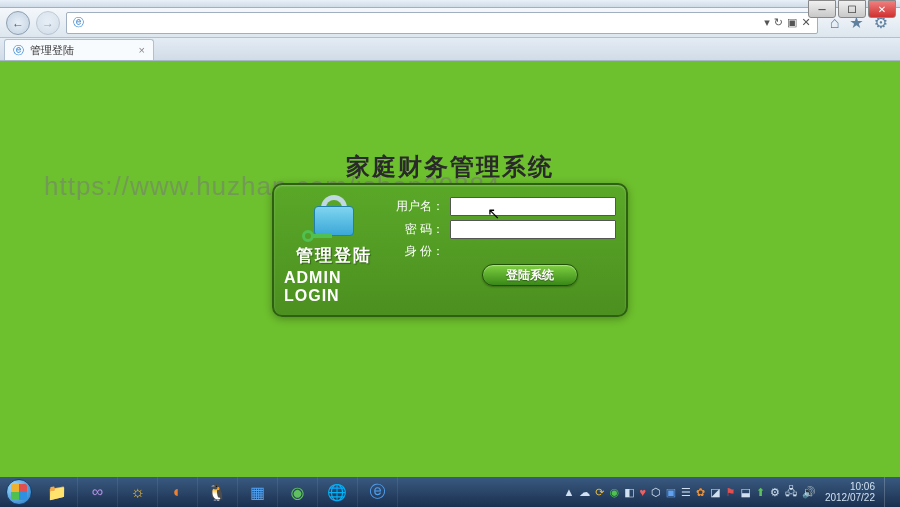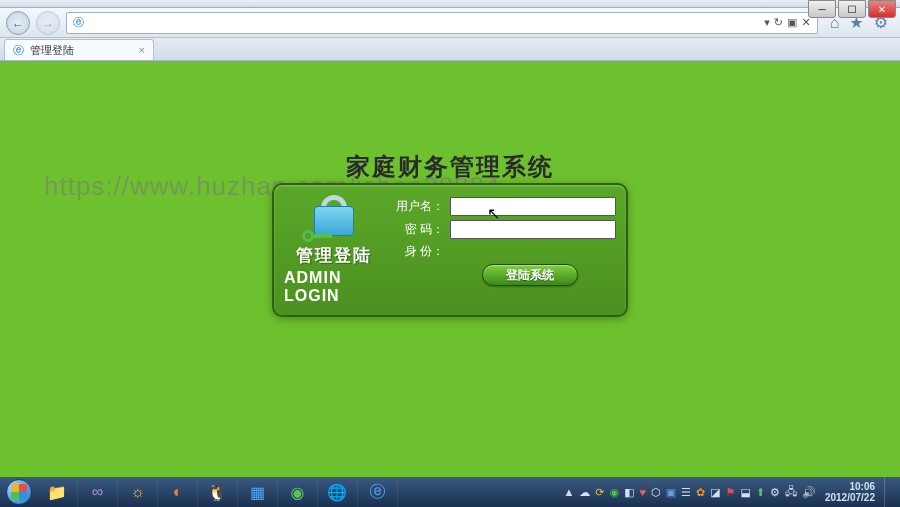--- a/index.html
+++ b/index.html
@@ -57,21 +57,21 @@
 .start-btn { width:38px; height:30px; display:flex; align-items:center; justify-content:center; cursor:pointer; }
 .orb { width:26px; height:26px; border-radius:50%; background:radial-gradient(circle at 30% 30%, #a0e0ff, #2070c0); border:1px solid #104070; position:relative; overflow:hidden; }
 .orb::before { content:""; position:absolute; inset:4px; background:
   linear-gradient(#f0b030 0 50%, #50c050 50% 100%) left/50% 100% no-repeat,
   linear-gradient(#e05050 0 50%, #3090e0 50% 100%) right/50% 100% no-repeat;
   border-radius:2px; }
 .task-items { display:flex; height:100%; }
 .task-item { width:40px; height:30px; display:flex; align-items:center; justify-content:center; border-right:1px solid rgba(255,255,255,0.08); cursor:pointer; font-size:16px; }
 .tray { margin-left:auto; display:flex; align-items:center; gap:5px; padding:0 6px; font-size:10px; color:#d0e0f0; }
 .tray-icon { font-size:11px; cursor:pointer; }
-.clock { text-align:right; line-height:1.1; padding:0 4px;font-weight:bold; }
+.clock { text-align:right; line-height:1.1; padding:0 4px; }
 .show-desktop { width:10px; height:30px; border-left:1px solid rgba(255,255,255,0.2); cursor:pointer; }
 </style>
 </head>
 <body>
 
 <div class="titlebar"></div>
 <div class="win-controls">
   <div class="win-btn win-min">─</div>
   <div class="win-btn win-max">☐</div>
   <div class="win-btn win-close">✕</div>

